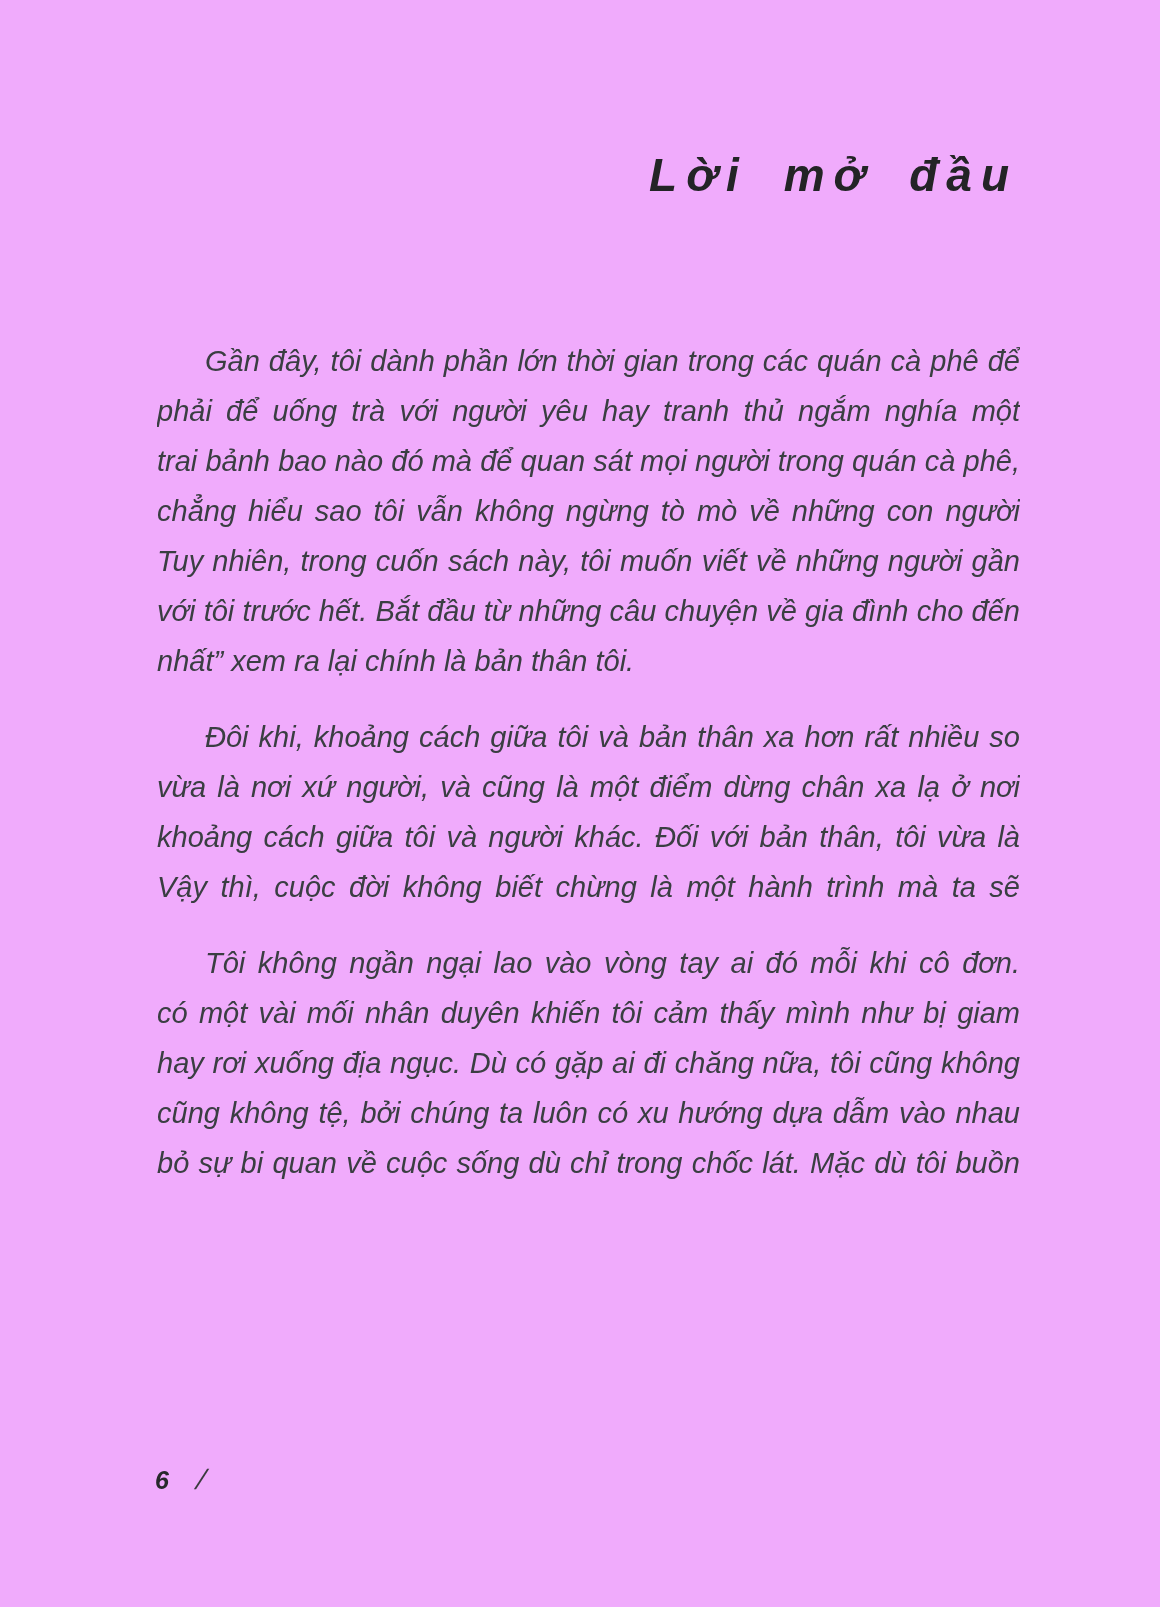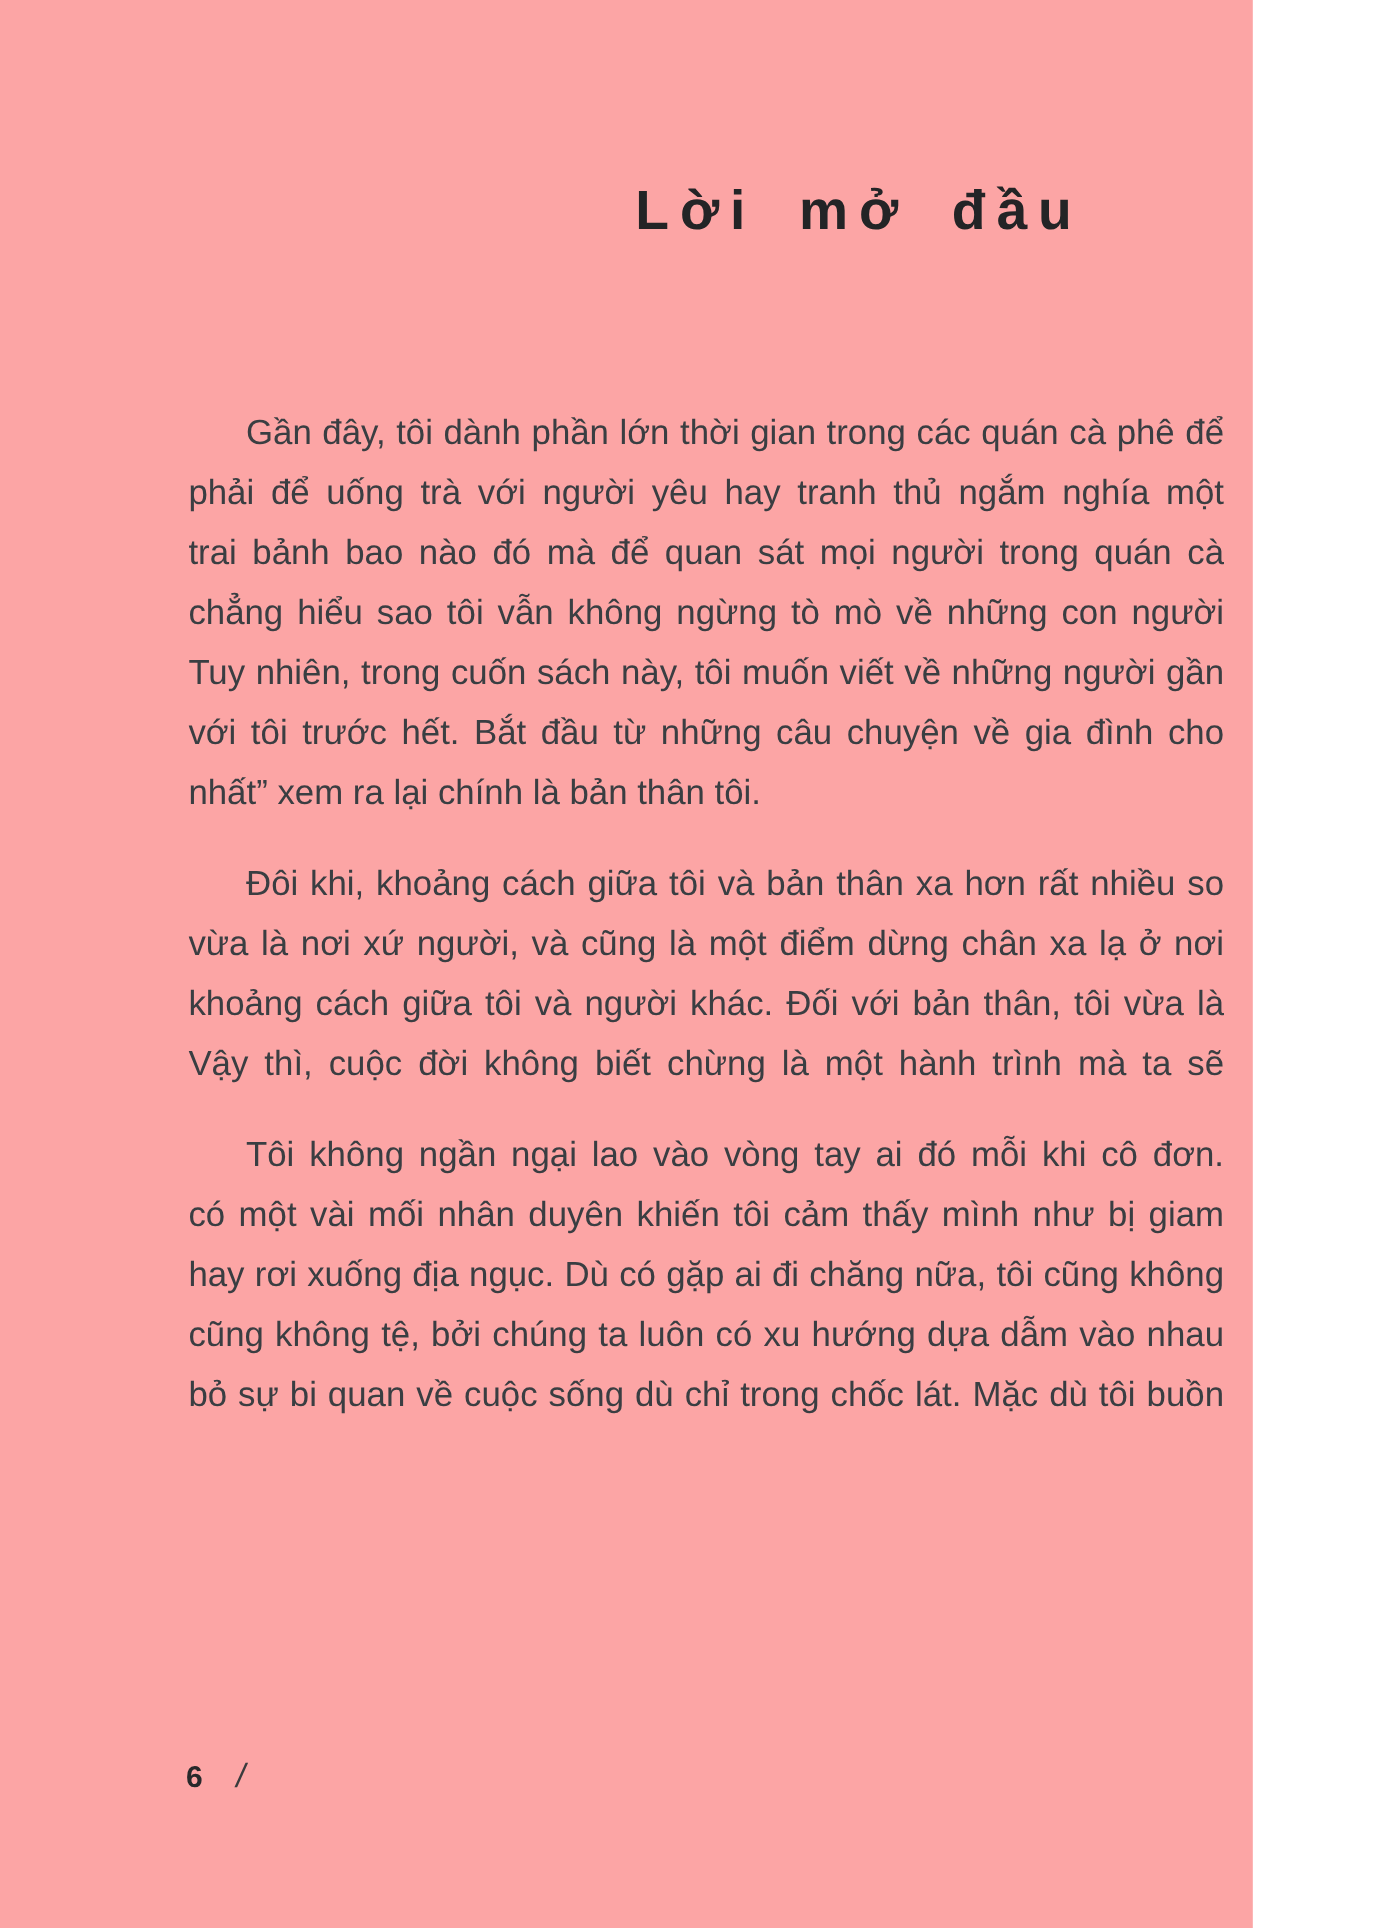--- a/index.html
+++ b/index.html
@@ -2,25 +2,26 @@
 <html><head>
 <meta charset="utf-8">
 <style>
   html, body {
     margin: 0;
     padding: 0;
     background: #ffffff;
   }
   .page {
     position: relative;
-    width: 1044px;
+    width: 1160px;
     height: 1607px;
-    background: #fca5a5;
+    background: #f0abfc;
     font-family: "Liberation Sans", "DejaVu Sans", sans-serif;
     overflow: hidden;
+    font-style: italic;
   }
   .chapter-title {
     position: absolute;
     top: 148px;
     right: 142px;
     font-size: 46px;
     font-weight: 700;
     letter-spacing: 9px;
     word-spacing: 14px;
     color: #232426;

